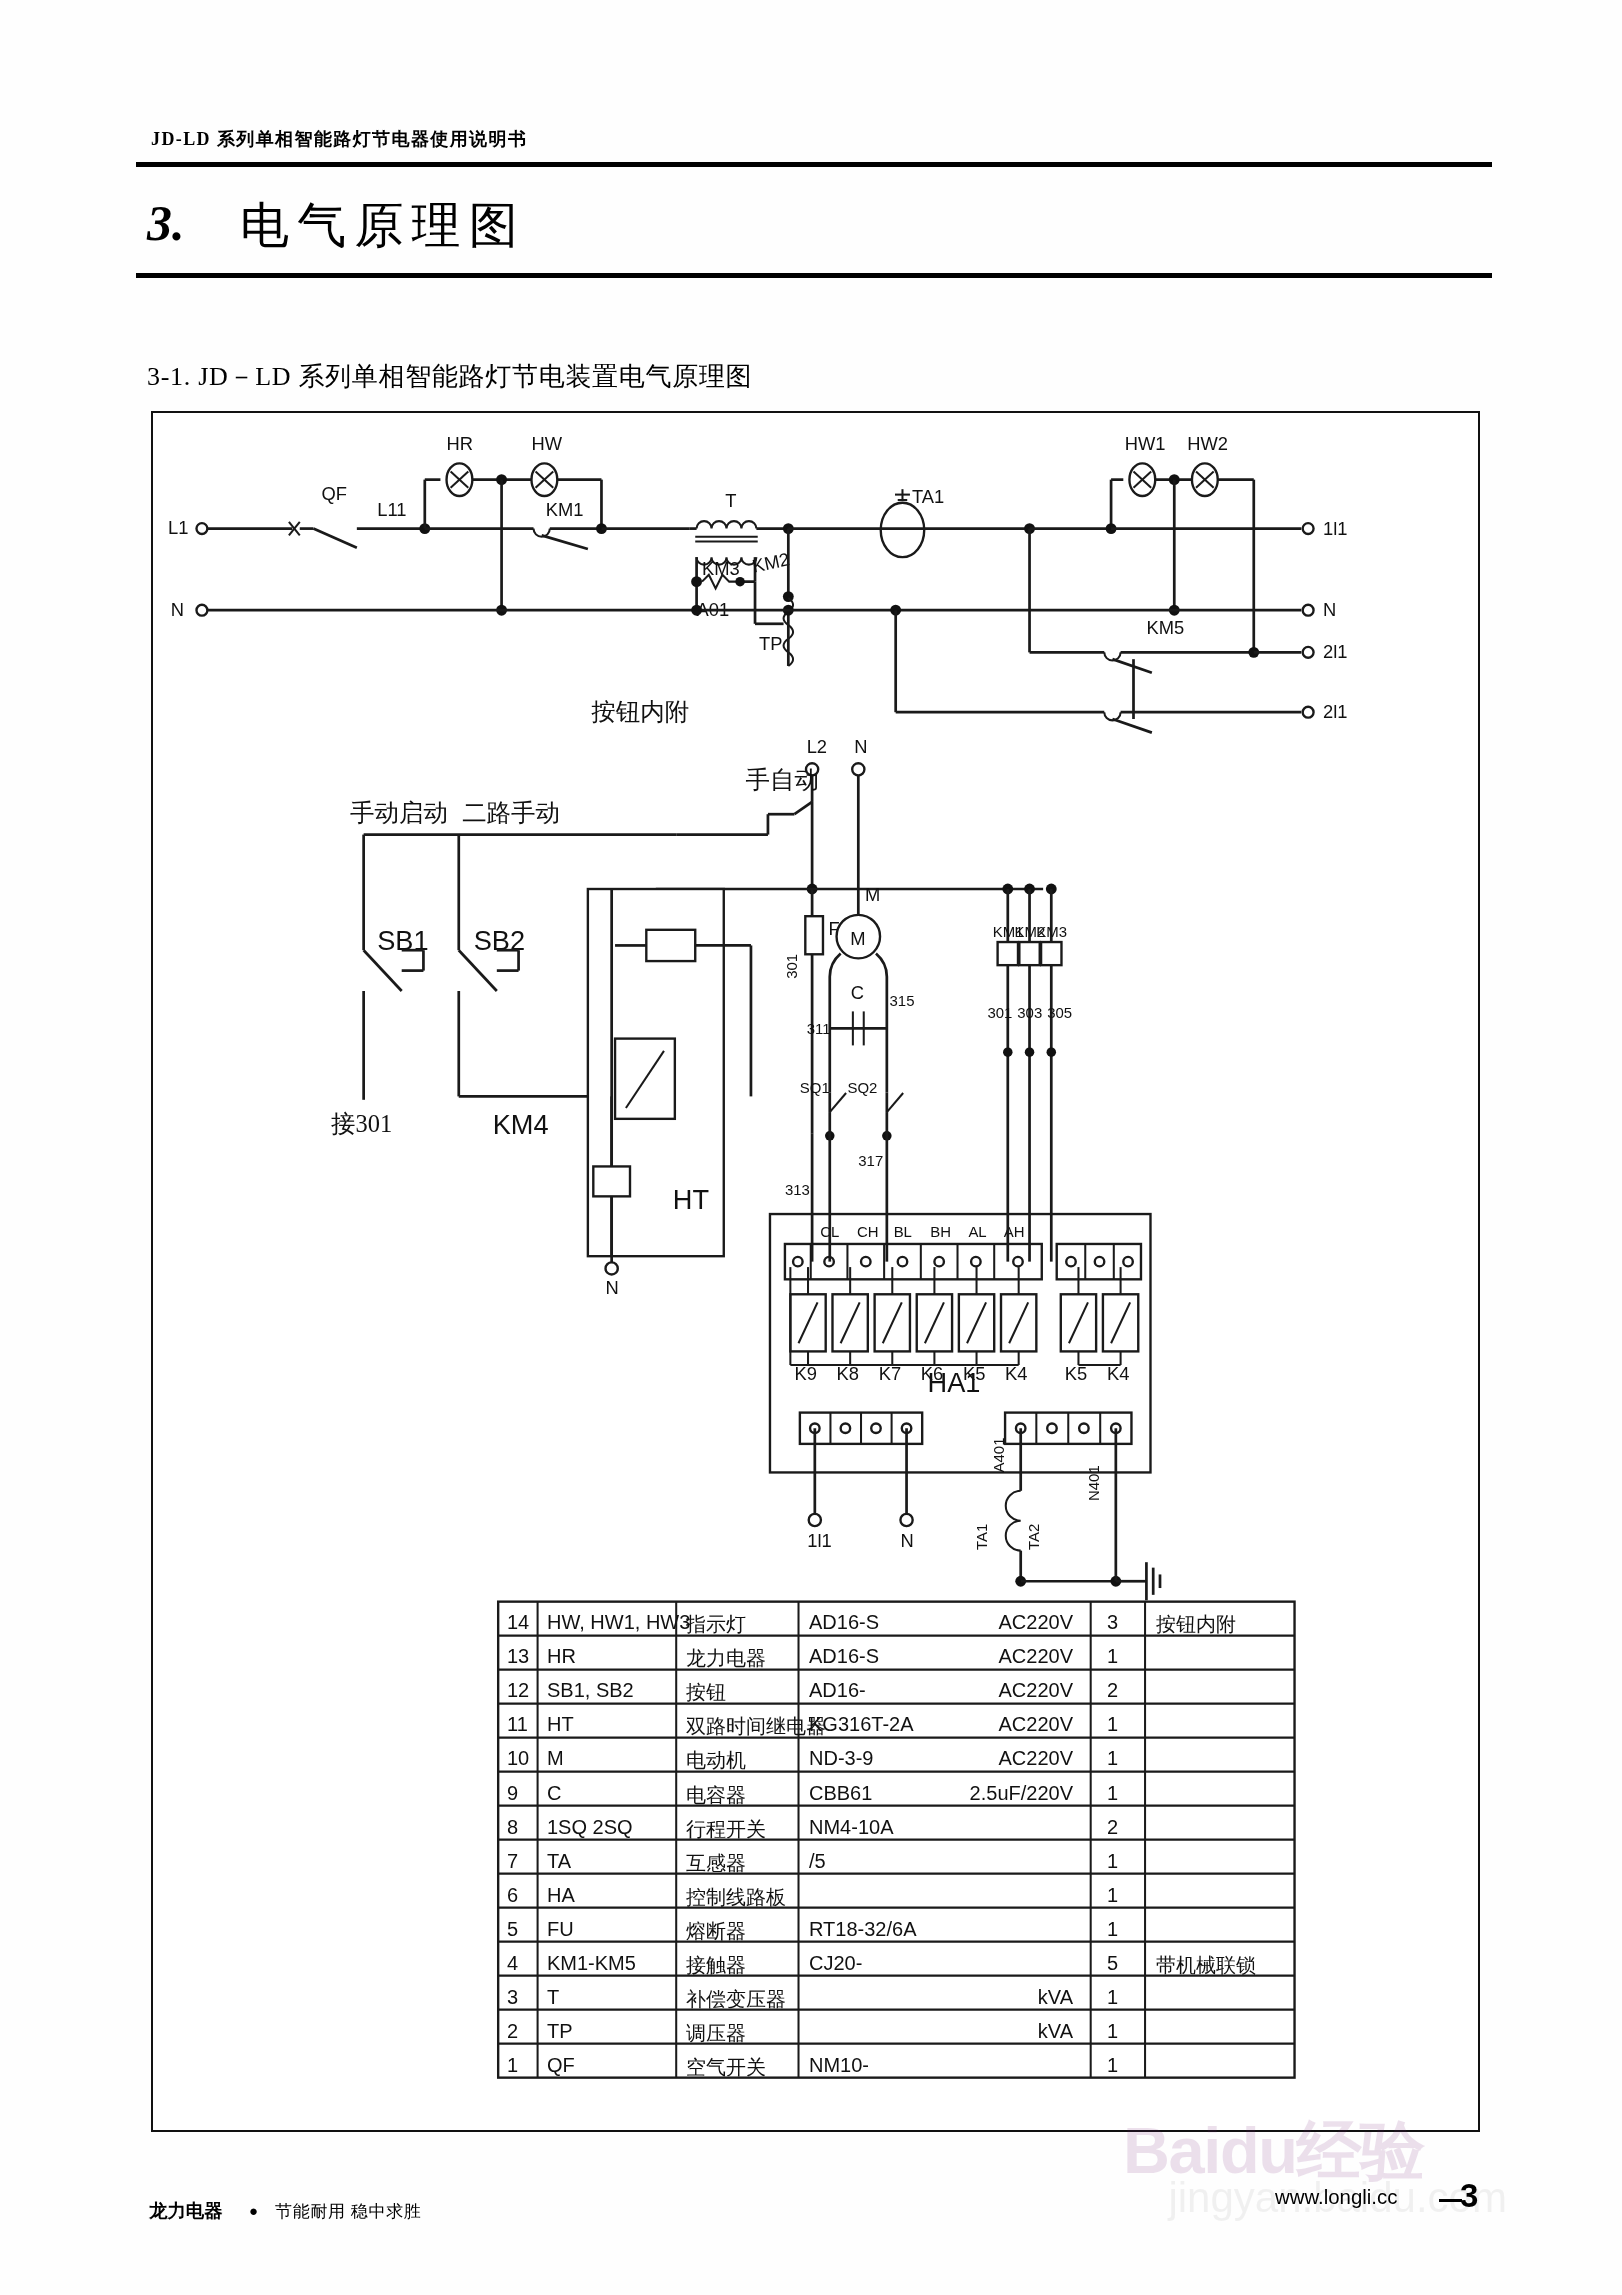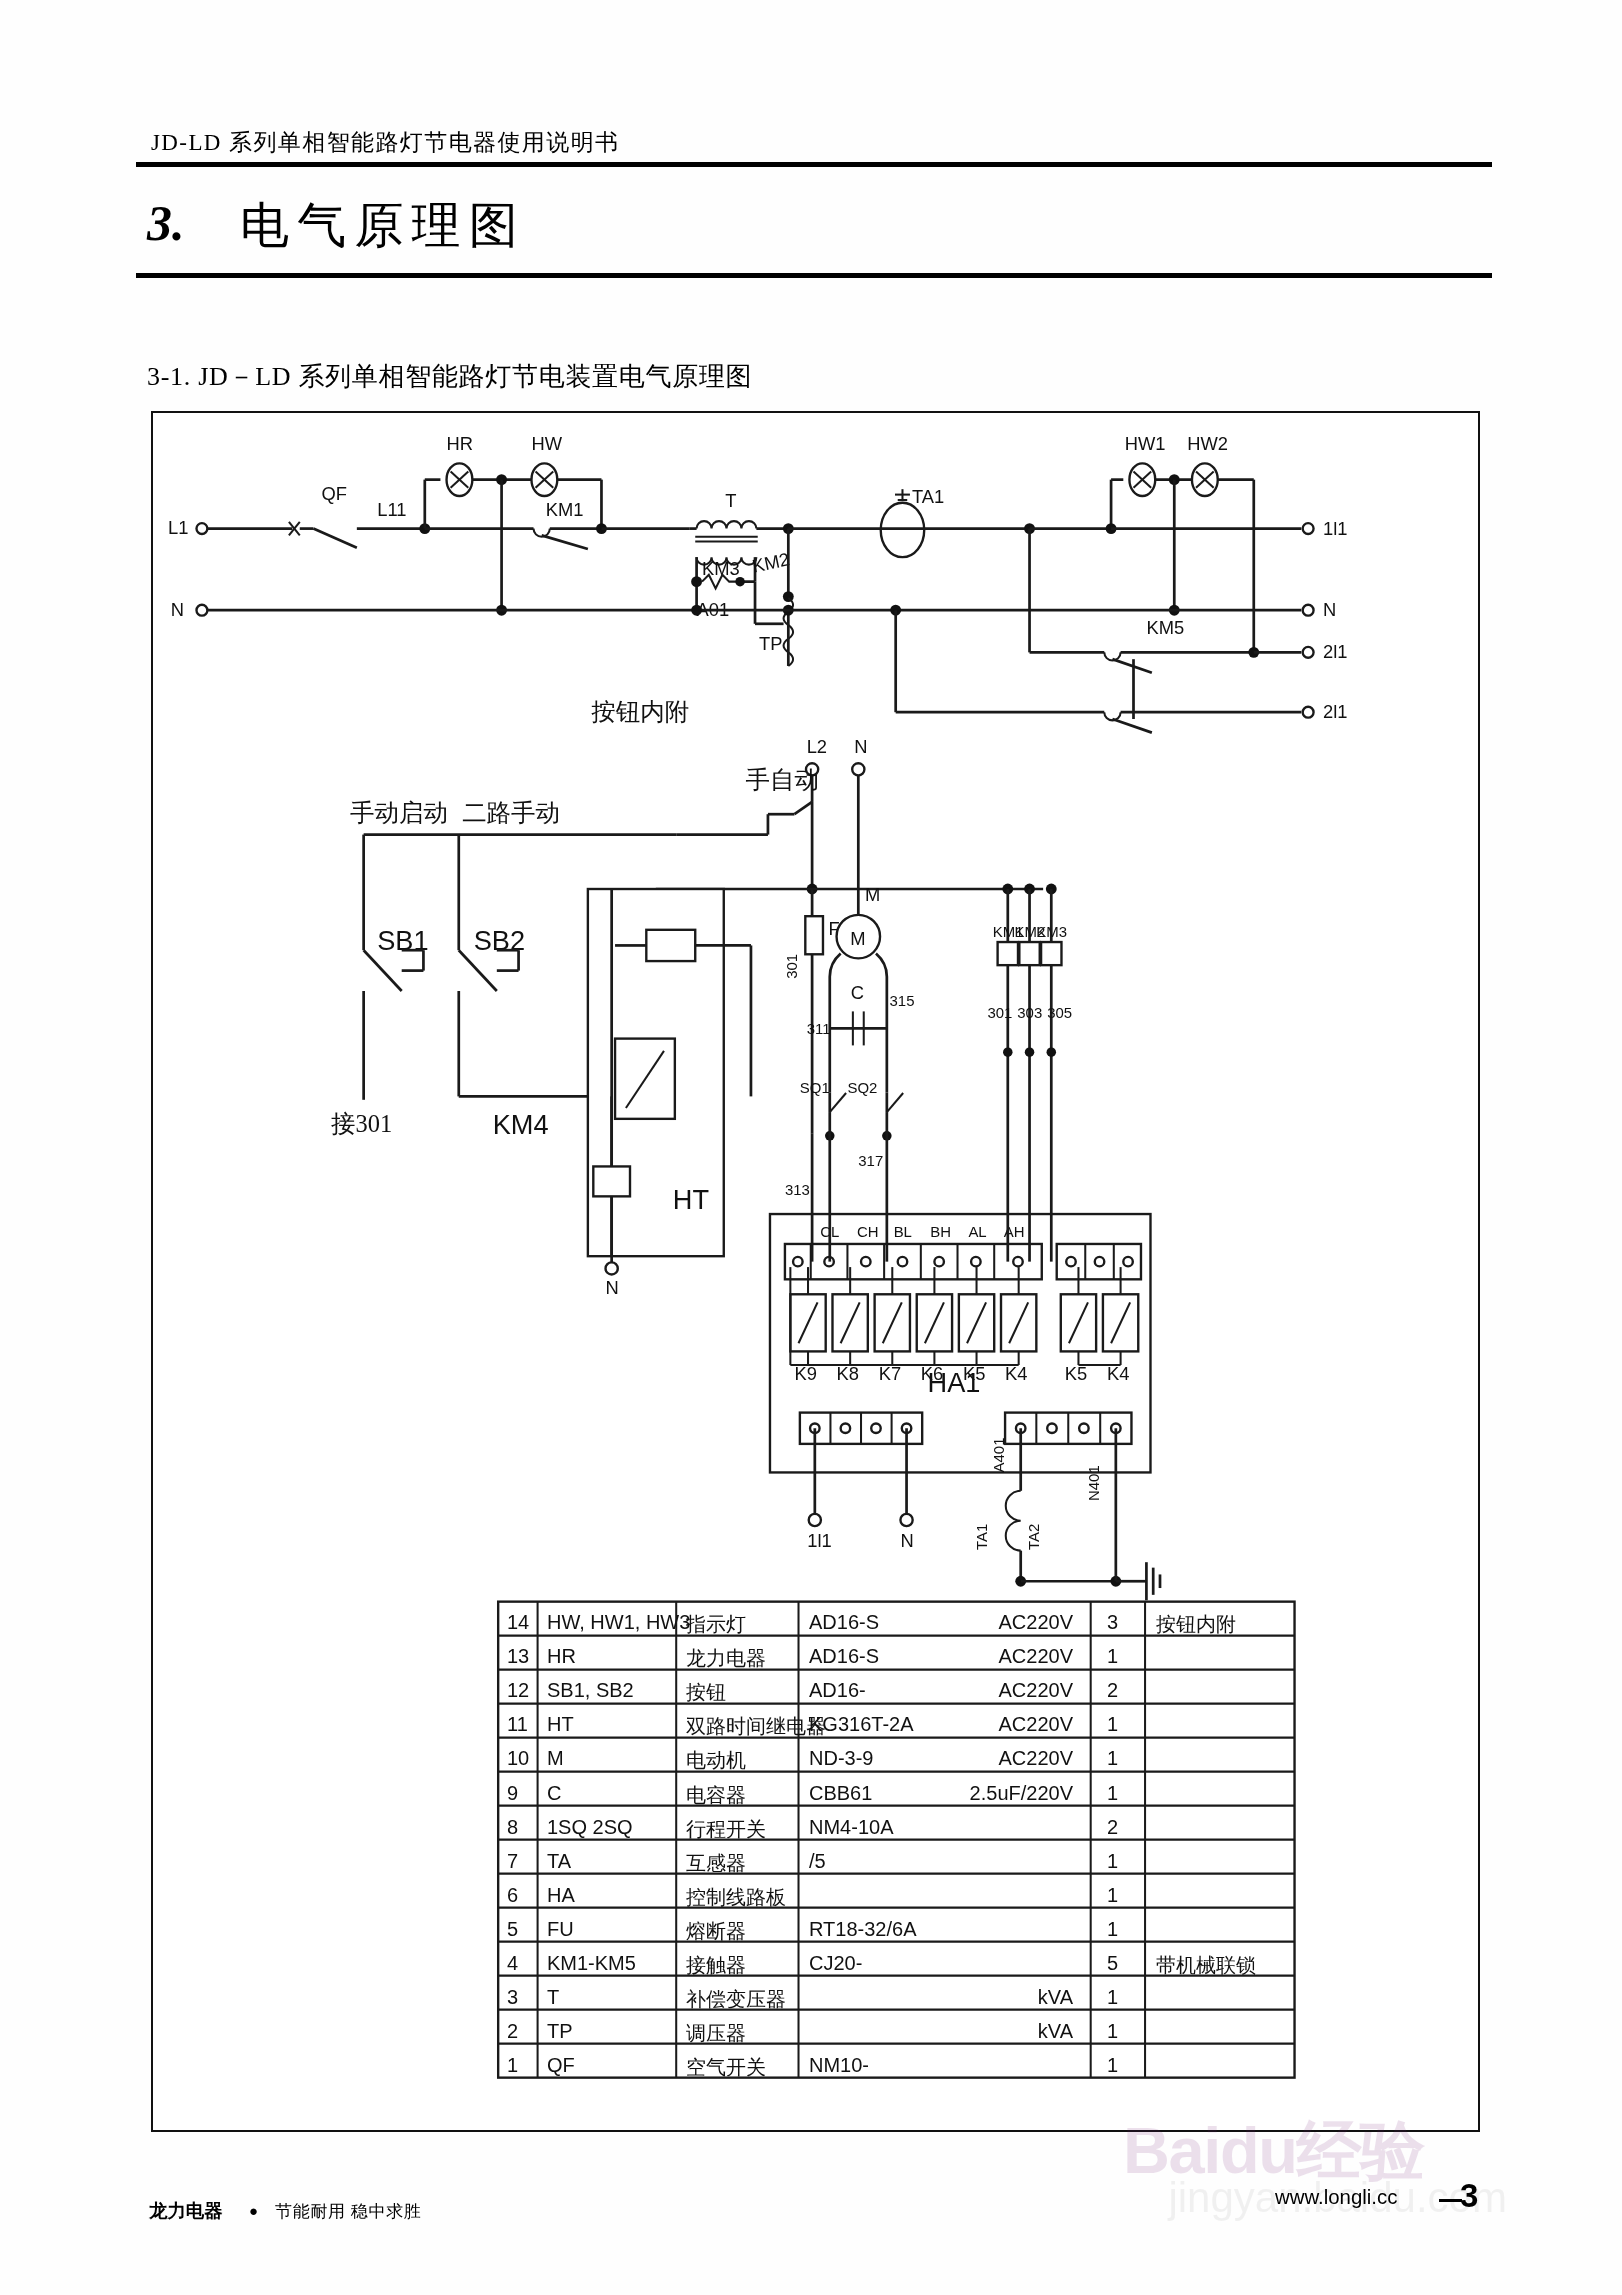--- a/index.html
+++ b/index.html
@@ -1,20 +1,20 @@
 <!DOCTYPE html>
 <html style="font-size:11px"><head>
 <meta charset="utf-8">
 <style>
   html,body{margin:0;padding:0;background:#fff;}
   body{width:1623px;height:2295px;position:relative;font-family:"Liberation Sans","DejaVu Sans",sans-serif;color:#000;}
   .page{position:absolute;inset:0;background:#fefefe;}
 
   
-  .hdr-title{position:absolute;left:151px;top:127px;font-size:23px;letter-spacing:1.4px;font-weight:normal;font-family:"Liberation Serif","DejaVu Serif",serif;}
+  .hdr-title{position:absolute;left:151px;top:127px;font-size:18px;letter-spacing:1.4px;font-weight:bold;font-family:"Liberation Serif","DejaVu Serif",serif;}
   .hdr-rule{position:absolute;left:136px;top:162px;width:1356px;height:4.8px;background:#000;}
   .sec-num{position:absolute;left:147px;top:194px;font-size:50px;font-style:italic;font-weight:bold;font-family:"Liberation Serif","DejaVu Serif",serif;}
   .sec-title{position:absolute;left:240px;top:193px;font-size:49px;letter-spacing:8.2px;font-family:"Liberation Serif","DejaVu Serif",serif;}
   .sec-rule{position:absolute;left:136px;top:273px;width:1356px;height:4.8px;background:#000;}
   .sub-title{position:absolute;left:147px;top:359px;font-size:26px;letter-spacing:0.7px;font-family:"Liberation Serif","DejaVu Serif",serif;white-space:nowrap;}
 
   
   .frame{position:absolute;left:151px;top:411px;width:1329px;height:1721px;border:2px solid #111;box-sizing:border-box;background:#fff;}
   .svgwrap{position:absolute;left:0;top:0;width:100%;height:100%;}
 

